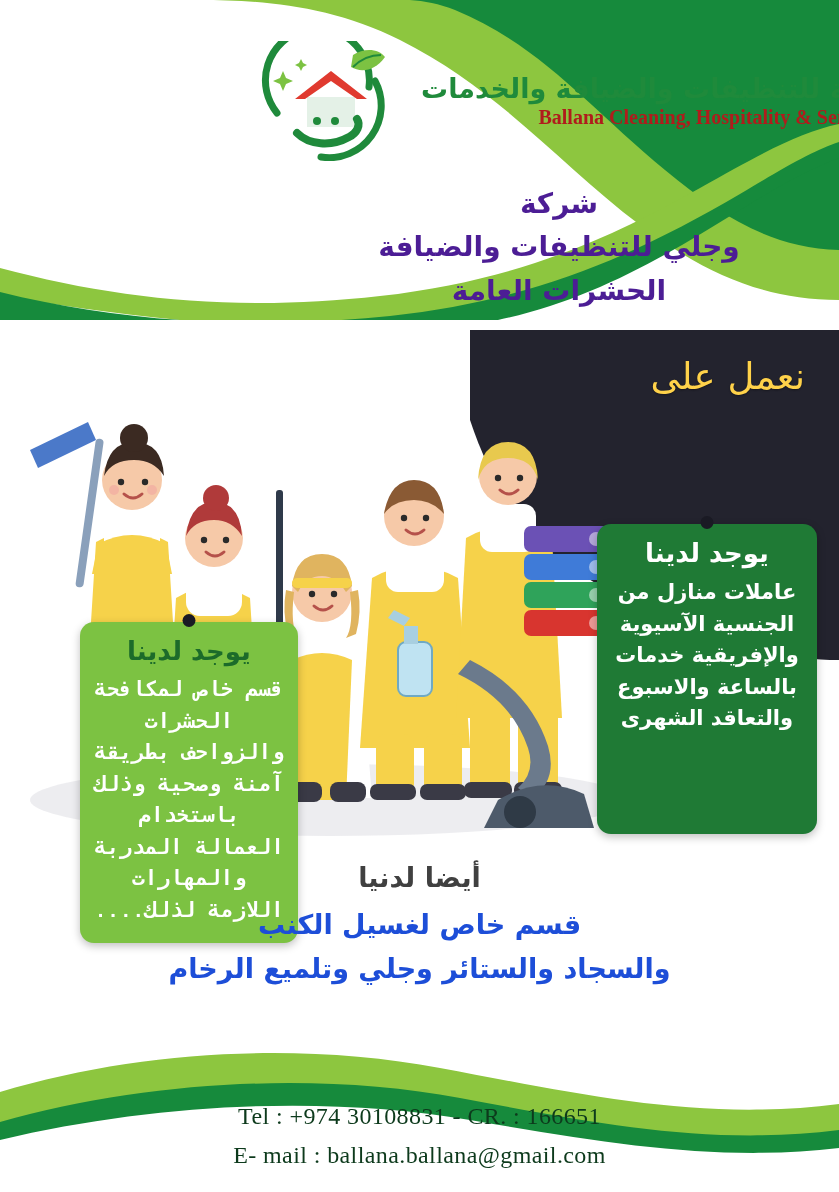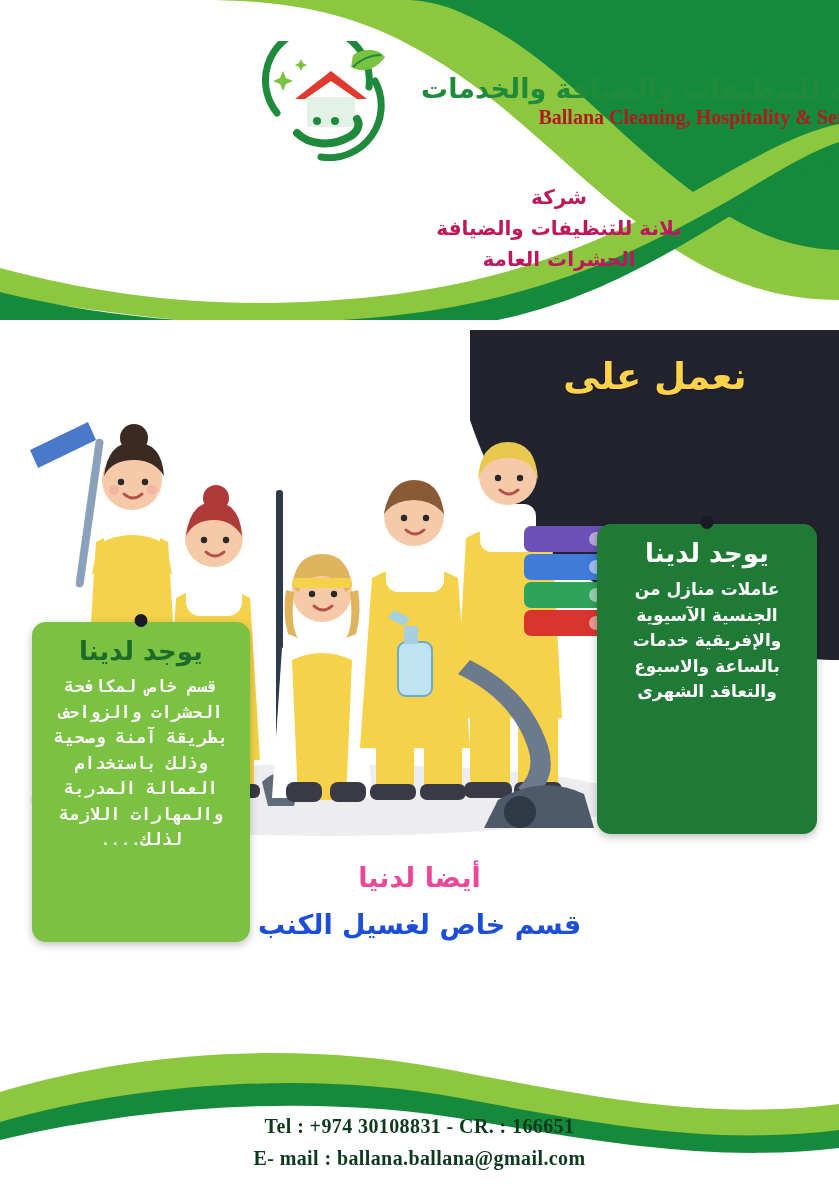--- a/index.html
+++ b/index.html
@@ -41,75 +41,76 @@
     font-size:20px;color:#b01c1c;white-space:nowrap;direction:ltr;
     font-family:"Liberation Serif","DejaVu Serif",serif;font-weight:600;
   }
 
   
   .company-block{
     position:absolute;top:182px;right:0;width:560px;
     text-align:center;direction:rtl;
   }
   .company-block div{
-    color:#be185d;font-weight:bold;font-size:20px;line-height:1.55;
+    color:#4c1d95;font-weight:bold;font-size:28px;line-height:1.55;
   }
 
   
   .hero{
     position:absolute;top:330px;left:0;width:839px;height:560px;overflow:hidden;
   }
 
   
   .headline{
-    position:absolute;top:352px;right:34px;width:300px;text-align:center;direction:rtl;
-    color:#ffd24a;font-weight:bold;font-size:37px;line-height:1.35;
+    position:absolute;top:352px;right:34px;width:300px;text-align:right;direction:rtl;
+    color:#ffd24a;font-weight:normal;font-size:37px;line-height:1.35;
     text-shadow:0 1px 2px rgba(0,0,0,.35);
   }
 
   
   .card{
     position:absolute;border-radius:14px;padding:14px 14px 16px;
     direction:rtl;text-align:center;color:#ffffff;
     box-shadow:0 3px 8px rgba(0,0,0,.25);
+    margin-left:48px;
   }
   .card .pin{
     position:absolute;top:-8px;left:50%;transform:translateX(-50%);
     width:13px;height:13px;border-radius:50%;background:#1a1a24;
   }
   .card-title{font-weight:bold;font-size:26px;margin-bottom:8px;line-height:1.2;}
-  .card-body{font-size:17px;line-height:1.5;font-weight:600;}
+  .card-body{font-size:21px;line-height:1.5;font-weight:600;}
 
   #card-right{
     top:524px;right:22px;width:192px;min-height:280px;background:#1f7a35;
   }
   #card-left{
     top:622px;left:32px;width:190px;min-height:290px;background:#7cc242;
   }
   #card-left .card-title{color:#1c6b2a;}
   #card-left .card-body{color:#ffffff;font-family:Liberation Mono, monospace;}
 
   
   .services{
     position:absolute;top:862px;left:0;width:839px;text-align:center;direction:rtl;
   }
   .services .sv-title{
-    color:#ec4899;font-weight:bold;font-size:27px;margin-bottom:10px;
+    color:#404040;font-weight:bold;font-size:27px;margin-bottom:10px;
   }
   .services .sv-line{
     color:#1d4ed8;font-weight:bold;font-size:27px;line-height:1.62;
   }
 
   
   .bottom-band{position:absolute;bottom:0;left:0;width:839px;height:220px;overflow:hidden;pointer-events:none;}
   .footer{
     position:absolute;bottom:18px;left:0;width:839px;text-align:center;direction:ltr;
     color:#0d3a1c;font-family:"Liberation Serif","DejaVu Serif",serif;
   }
-  .footer div{font-size:20px;font-weight:bold;line-height:1.6;letter-spacing:.4px;}
+  .footer div{font-size:24px;font-weight:normal;line-height:1.6;letter-spacing:.4px;}
 </style>
 </head>
 <body>
 
 <div class="poster">
 
   <div class="top-band">
     <svg width="839" height="330" viewBox="0 0 839 330" xmlns="http://www.w3.org/2000/svg">
 
       <path d="M839,0 L839,300 C760,300 700,270 640,225 C560,165 500,90 400,40 C330,5 260,0 200,0 Z" fill="#8dc63f"></path>
@@ -145,21 +146,21 @@
       </svg>
     </div>
     <div class="logo-text">
       <div class="logo-ar">بلانة للتنظيفات والضيافة والخدمات</div>
       <div class="logo-en">Ballana Cleaning, Hospitality &amp; Services</div>
     </div>
   </div>
 
   <div class="company-block">
     <div>شركة</div>
-    <div>بلانة للتنظيفات والضيافة</div>
+    <div>وجلي للتنظيفات والضيافة</div>
     <div>الحشرات العامة</div>
   </div>
 
   <div class="hero">
     <svg width="839" height="560" viewBox="0 0 839 560" xmlns="http://www.w3.org/2000/svg">
       <defs>
         <clipPath id="heroClip">
             <rect x="0" y="0" width="839" height="560"></rect>
           </clipPath>
       </defs>
@@ -302,20 +303,21 @@
 
   <div class="card" id="card-left">
     <span class="pin"></span>
     <div class="card-title">يوجد لدينا</div>
     <div class="card-body">قسم خاص لمكافحة الحشرات والزواحف بطريقة آمنة وصحية وذلك باستخدام العمالة المدربة والمهارات اللازمة لذلك....</div>
   </div>
 
   <div class="services">
     <div class="sv-title">أيضا لدنيا</div>
     <div class="sv-line">قسم خاص لغسيل الكنب</div>
+    <div class="sv-line">والسجاد والستائر وجلي وتلميع الرخام</div>
   </div>
 
   <div class="bottom-band">
     <svg width="839" height="220" viewBox="0 0 839 220" xmlns="http://www.w3.org/2000/svg">
       <path d="M0,120 C140,78 300,70 440,96 C580,122 700,150 839,132 L839,220 L0,220 Z" fill="#8dc63f"></path>
       <path d="M0,150 C150,108 320,100 460,126 C600,152 710,174 839,158 L839,220 L0,220 Z" fill="#168a3c"></path>
       <path d="M0,168 C160,130 330,124 470,148 C610,172 720,190 839,176 L839,220 L0,220 Z" fill="#ffffff"></path>
       <path d="M0,200 C200,178 420,182 620,200 C710,208 780,212 839,212 L839,220 L0,220 Z" fill="#8dc63f" opacity=".0"></path>
     </svg>
   </div>

